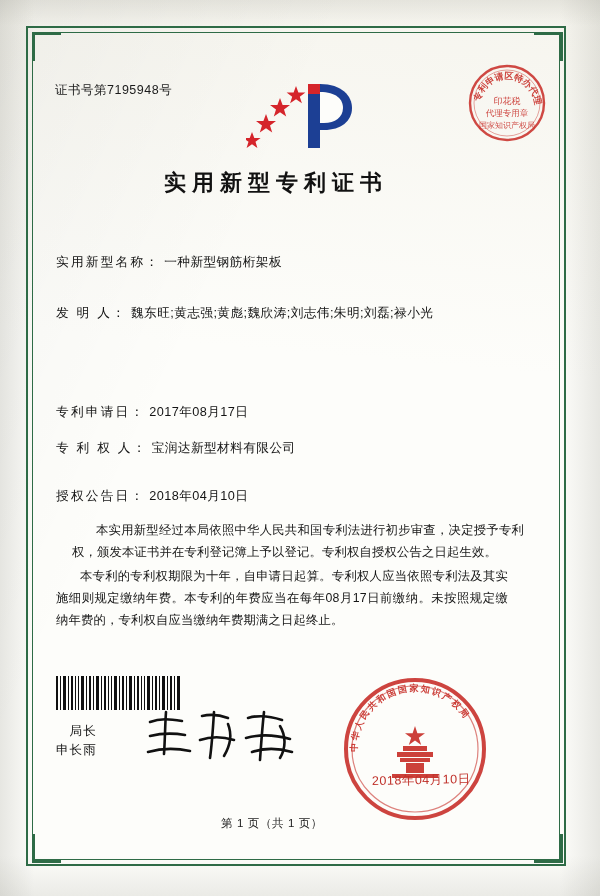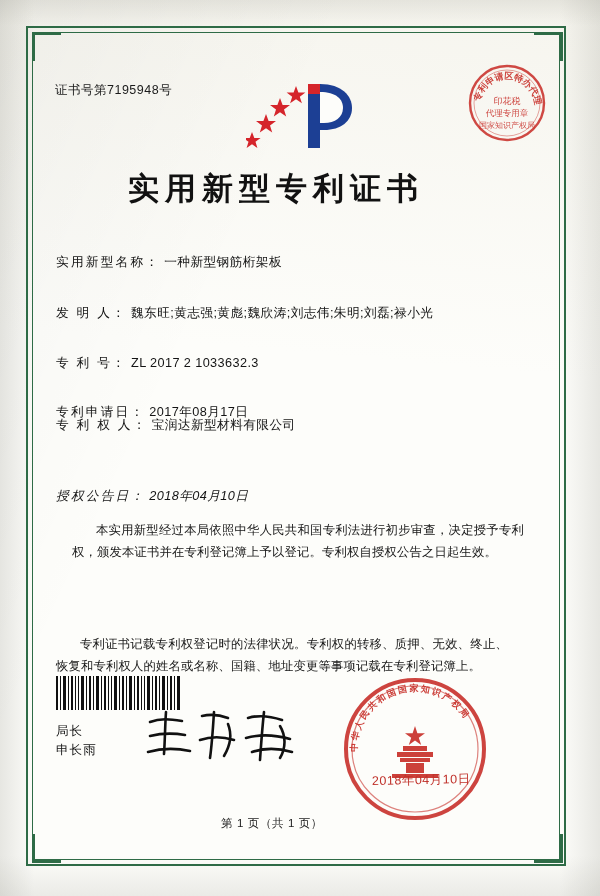--- a/index.html
+++ b/index.html
@@ -97,21 +97,21 @@
     width: 82px; height: 82px;
   }
 
   .title {
     position: absolute;
     left: 0; top: 168px;
     width: 552px;
     text-align: center;
     font-family: "DejaVu Sans", sans-serif;
     font-weight: bold;
-    font-size: 31px;
+    font-size: 22px;
     letter-spacing: 6px;
     color: #111111;
   }
 
   
   .field {
     position: absolute;
     left: 56px;
     font-size: 12.7px;
     color: #141414;
@@ -122,22 +122,22 @@
     letter-spacing: 2.2px;
   }
   .field .value {
     margin-left: 4px;
     letter-spacing: 0.4px;
   }
   .f1 { top: 254px; }
   .f2 { top: 305px; }
   .f3 { top: 355px; }
   .f4 { top: 404px; text-align: right; }
-  .f5 { top: 417px; }
-  .f6 { top: 488px; font-style: italic; }
+  .f5 { top: 440px; }
+  .f6 { top: 488px; }
 
   
   .body-text {
     position: absolute;
     left: 56px;
     width: 452px;
     font-size: 12.3px;
     line-height: 22px;
     color: #161616;
     text-align: justify;
@@ -155,20 +155,21 @@
   }
 
   
   .sign-label {
     position: absolute;
     left: 56px; top: 722px;
     font-size: 12.6px;
     line-height: 19px;
     color: #121212;
     letter-spacing: 1px;
+    text-align: right;
   }
   .signature {
     position: absolute;
     left: 140px; top: 706px;
     width: 168px; height: 62px;
   }
 
   
   .bottom-seal {
     position: absolute;
@@ -251,35 +252,32 @@
   </div>
 
   <div class="title">实用新型专利证书</div>
 
   <div class="field f1">
     <span class="label">实用新型名称：</span><span class="value">一种新型钢筋桁架板</span>
   </div>
   <div class="field f2">
     <span class="label">发 明 人：</span><span class="value">魏东旺;黄志强;黄彪;魏欣涛;刘志伟;朱明;刘磊;禄小光</span>
   </div>
-  <div class="field f3">
-    <span class="label">专 利 号：</span><span class="value">ZL 2017 2 1033632.3</span>
-  </div>
   <div class="field f4">
     <span class="label">专利申请日：</span><span class="value">2017年08月17日</span>
   </div>
   <div class="field f5">
     <span class="label">专 利 权 人：</span><span class="value">宝润达新型材料有限公司</span>
   </div>
   <div class="field f6">
     <span class="label">授权公告日：</span><span class="value">2018年04月10日</span>
   </div>
 
   <div class="body-text p1" style="text-indent:24px;">本实用新型经过本局依照中华人民共和国专利法进行初步审查，决定授予专利权，颁发本证书并在专利登记簿上予以登记。专利权自授权公告之日起生效。</div>
-  <div class="body-text p3" style="text-indent:24px;">专利证书记载专利权登记时的法律状况。专利权的转移、质押、无效、终止、恢复和专利权人的姓名或名称、国籍、地址变更等事项记载在专利登记簿上。</div>
+  <div class="body-text p2" style="text-indent:24px;">本专利的专利权期限为十年，自申请日起算。专利权人应当依照专利法及其实施细则规定缴纳年费。本专利的年费应当在每年08月17日前缴纳。未按照规定缴纳年费的，专利权自应当缴纳年费期满之日起终止。</div>
 
   <div class="barcode">
     <svg width="126" height="34" viewBox="0 0 126 34">
       <g fill="#101010">
         <rect x="0" y="0" width="2" height="34"></rect>
           <rect x="4" y="0" width="1" height="34"></rect>
         <rect x="7" y="0" width="3" height="34"></rect>
           <rect x="12" y="0" width="1" height="34"></rect>
         <rect x="15" y="0" width="2" height="34"></rect>
           <rect x="19" y="0" width="1" height="34"></rect>

